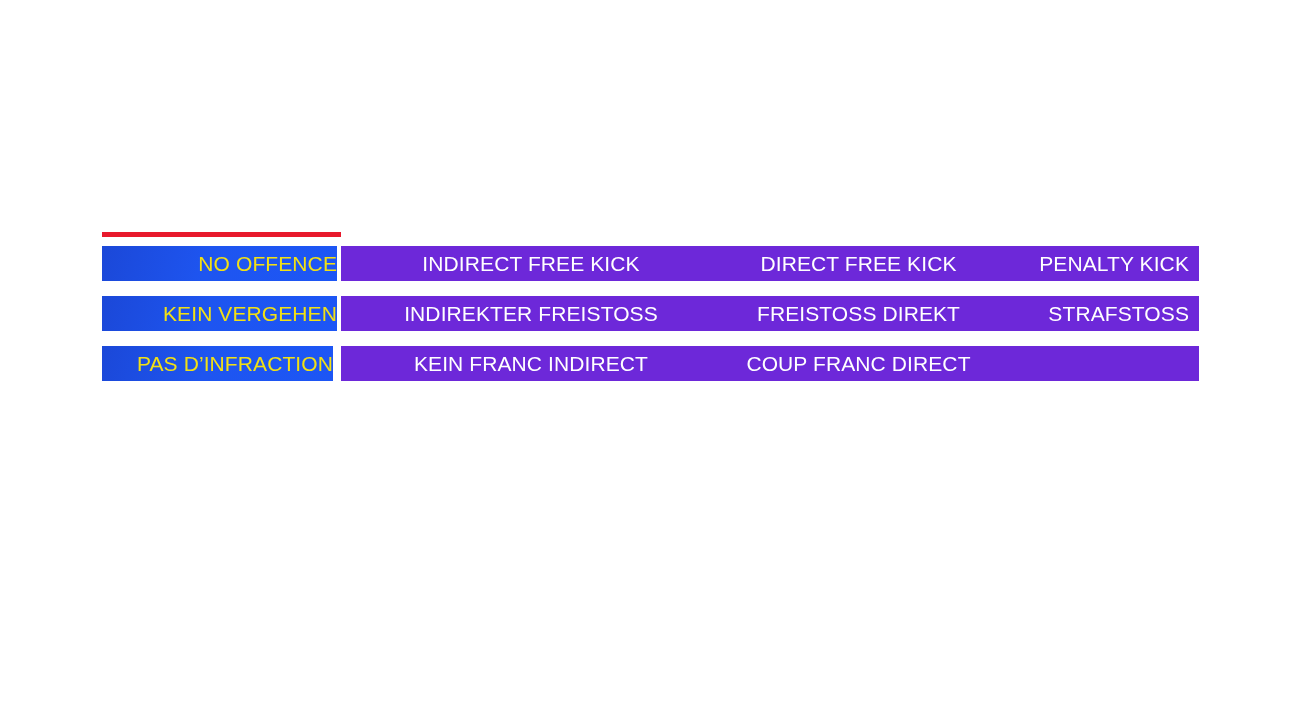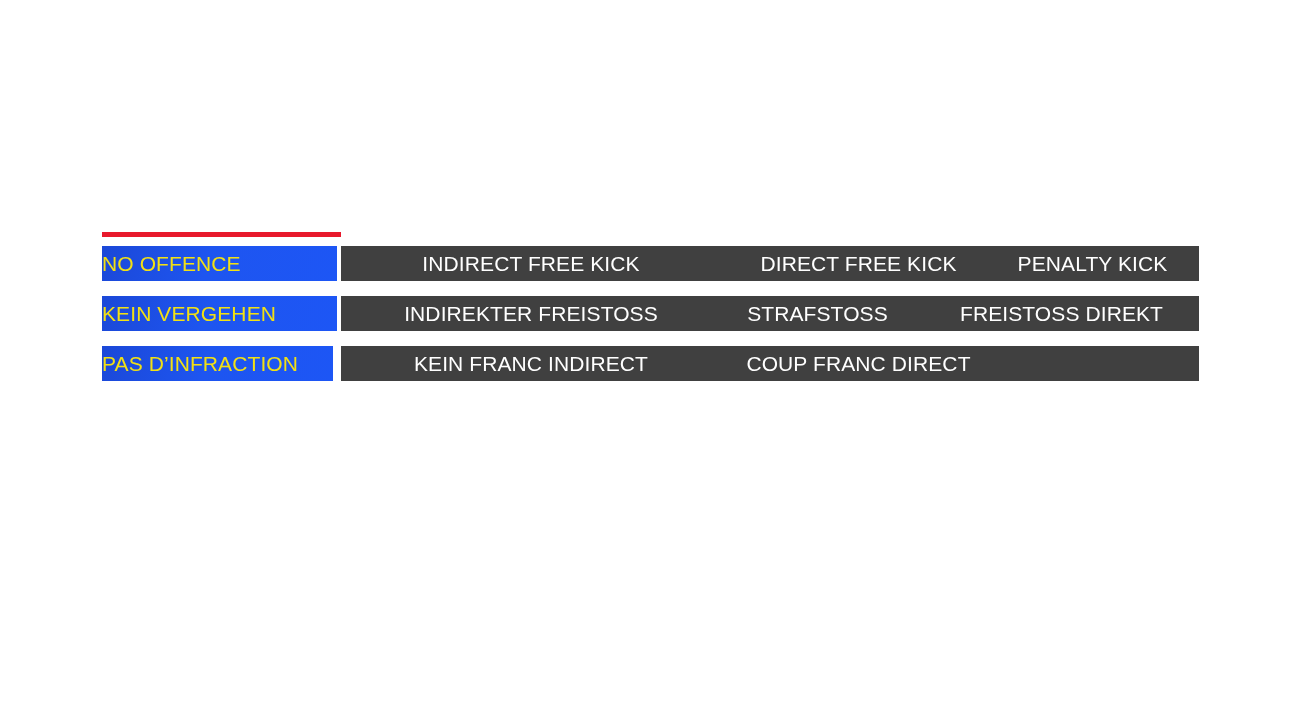--- a/index.html
+++ b/index.html
@@ -48,21 +48,21 @@
   .row:last-child { margin-bottom: 16px; }
 
   
   .cell-key {
     position: relative;
     width: 235px;
     flex: 0 0 235px;
     background: linear-gradient(105deg, #1B48D8 0%, #1E55F0 45%, #1D56F5 100%);
     display: flex;
     align-items: center;
-    justify-content: flex-start;
+    justify-content: flex-end;
     box-sizing: border-box;
   }
   .row-3 .cell-key {
     width: 231px;
     flex: 0 0 231px;
   }
 
   .cell-key .label {
     color: #F2E014;
     font-size: 21px;
@@ -77,36 +77,36 @@
     background: #ffffff;
   }
   .row-3 .gap {
     flex: 0 0 8px;
   }
 
   
   .cell-options {
     position: relative;
     flex: 1 1 auto;
-    background: #404040;
+    background: #6d28d9;
     display: flex;
     align-items: center;
   }
 
   .opt {
     color: #ffffff;
     font-size: 21px;
     line-height: 1;
     white-space: nowrap;
     text-align: center;
     letter-spacing: 0.1px;
   }
   .opt-1 { flex: 0 0 380px; }
   .opt-2 { flex: 0 0 275px; }
-  .opt-3 { flex: 1 1 auto; padding-right: 10px; }
+  .opt-3 { flex: 1 1 auto; padding-right: 10px; text-align: right; }
 </style>
 </head>
 <body>
 
 <div id="slide">
 
   <div class="accent-rule"></div>
 
   <div class="table">
 
@@ -122,22 +122,22 @@
       </div>
     </div>
 
     <div class="row row-2">
       <div class="cell-key">
         <span class="label">KEIN VERGEHEN</span>
       </div>
       <div class="gap"></div>
       <div class="cell-options">
         <span class="opt opt-1">INDIREKTER FREISTOSS</span>
+        <span class="opt opt-2">FREISTOSS DIREKT</span>
         <span class="opt opt-3">STRAFSTOSS</span>
-        <span class="opt opt-2">FREISTOSS DIREKT</span>
       </div>
     </div>
 
     <div class="row row-3">
       <div class="cell-key">
         <span class="label">PAS D’INFRACTION</span>
       </div>
       <div class="gap"></div>
       <div class="cell-options">
         <span class="opt opt-1">KEIN FRANC INDIRECT</span>

